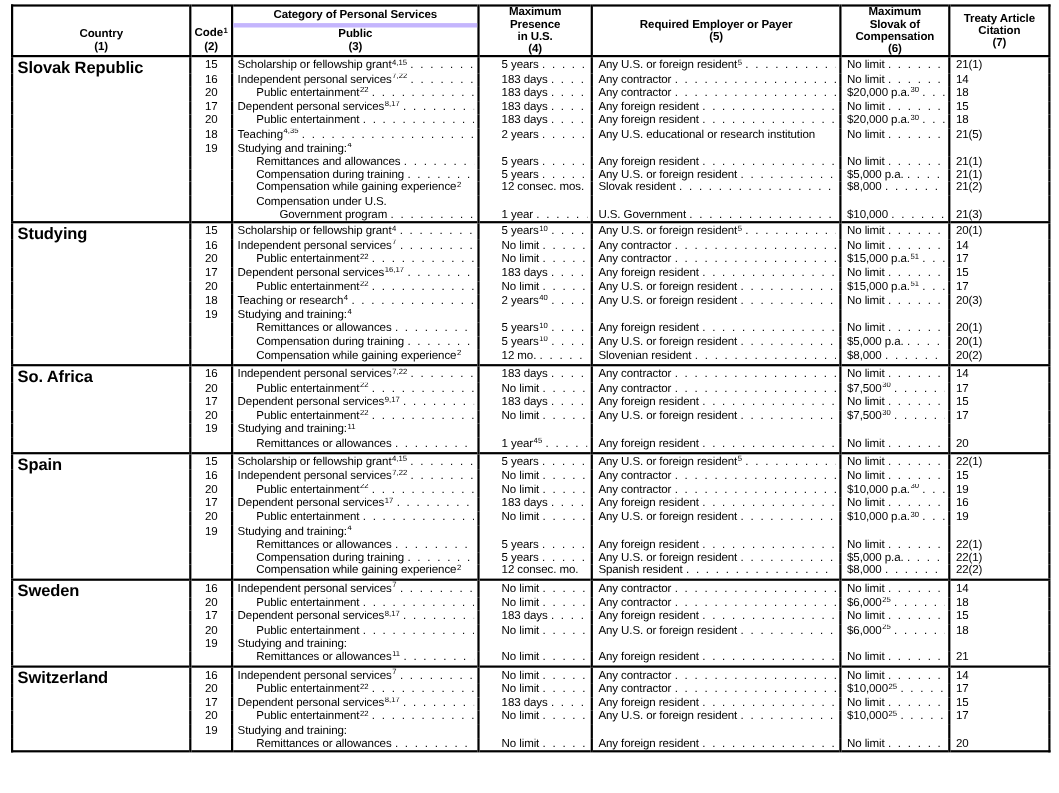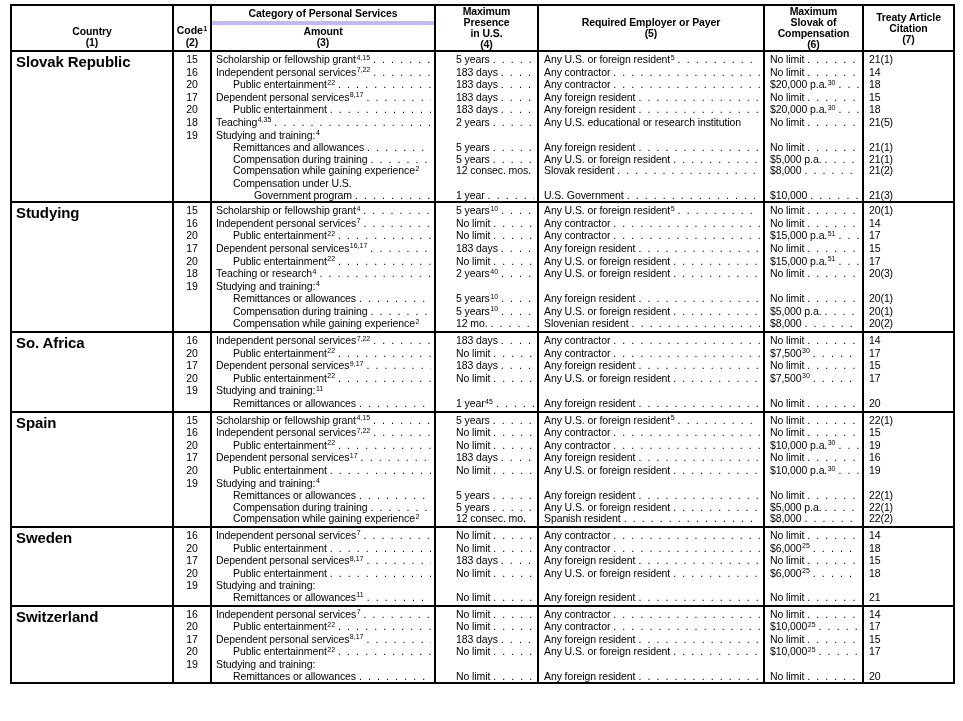--- a/index.html
+++ b/index.html
@@ -73,21 +73,21 @@
         <td>
           <div class="hwrap hbot">
             <span><span>Code</span><sup>1</sup></span>
             <span>(2)</span>
           </div>
         </td>
         <td>
           <div class="hwrap">
             <div class="cat-top">Category of Personal Services</div>
             <div class="cat-bot">
-              <span>Amount</span>
+              <span>Public</span>
               <span>(3)</span>
             </div>
           </div>
         </td>
         <td>
           <div class="hwrap hmid">
             <span>Maximum</span>
             <span>Presence</span>
             <span>in U.S.</span>
             <span>(4)</span>

